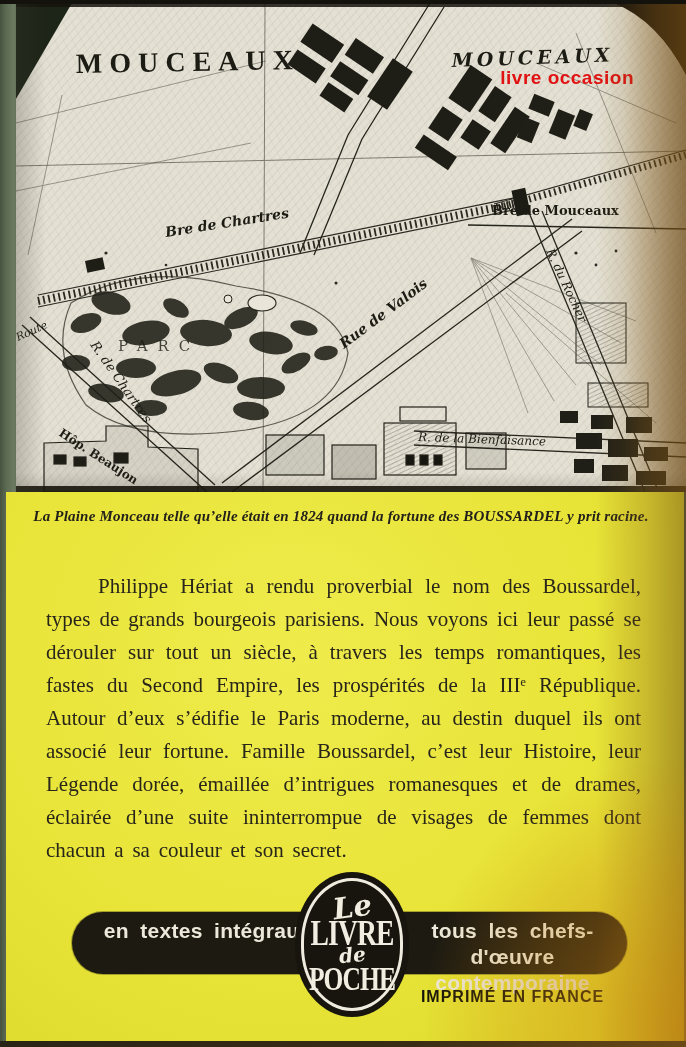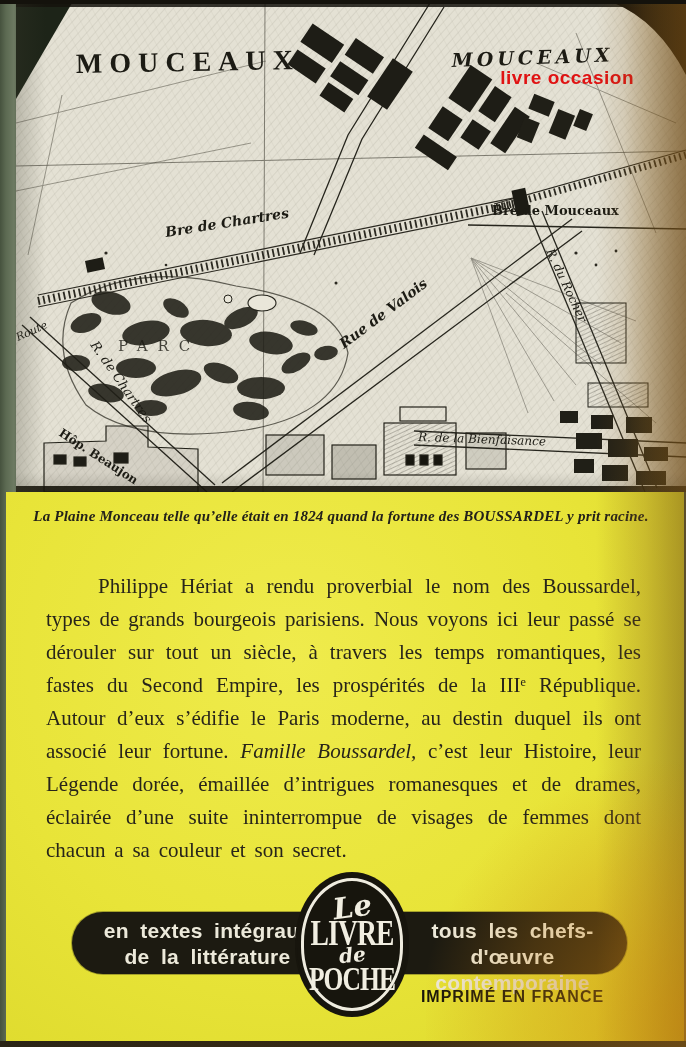--- a/index.html
+++ b/index.html
@@ -27,21 +27,21 @@
   .caption{
     position:absolute;left:30px;right:34px;top:508px;
     text-align:center;font-style:italic;font-weight:bold;
     font-size:15px;color:#23211a;letter-spacing:.2px;
   }
   .blurb{
     position:absolute;left:46px;top:549px;width:595px;
     font-size:21px;line-height:33px;color:#28251a;
     text-align:justify;text-indent:52px;word-spacing:.17em;
   }
-  .blurb .it{font-style:italic;}
+  .blurb .it{}
   
   .banner{
     position:absolute;left:72px;top:912px;width:555px;height:62px;
     background:#1c1a11;border-radius:34px;
     box-shadow:0 0 0 1px rgba(40,38,20,.35);
   }
   .banner-text{
     position:absolute;font-family:"Liberation Sans",sans-serif;
     font-weight:bold;color:#ece9da;font-size:21px;line-height:26px;
     text-align:center;word-spacing:.25em;letter-spacing:.3px;
@@ -287,21 +287,20 @@
   <div class="lower"></div>
 
   <div class="caption">La Plaine Monceau telle qu’elle était en 1824 quand la fortune des BOUSSARDEL y prit racine.</div>
 
   <p class="blurb"><span>Philippe Hériat a rendu proverbial le nom des Boussardel, types de grands bourgeois parisiens. Nous voyons ici leur passé se dérouler sur tout un siècle, à travers les temps romantiques, les fastes du Second Empire, les prospérités de la IIIᵉ République. Autour d’eux s’édifie le Paris moderne, au destin duquel ils ont associé leur fortune. </span><span class="it">Famille Boussardel,</span><span> c’est leur Histoire, leur Légende dorée, émaillée d’intrigues romanesques et de drames, éclairée d’une suite ininterrompue de visages de femmes dont chacun a sa couleur et son secret.</span></p>
 
   <div class="banner"></div>
 
   <div class="banner-text banner-left">
     <div>en textes intégraux</div>
-    <div>de la littérature</div>
   </div>
 
   <div class="banner-text banner-right">
     <div>tous les chefs-d'œuvre</div>
     <div>contemporaine</div>
   </div>
 
   <div class="logo">
     <span class="scr l1">Le</span>
     <span class="l2">LIVRE</span>

